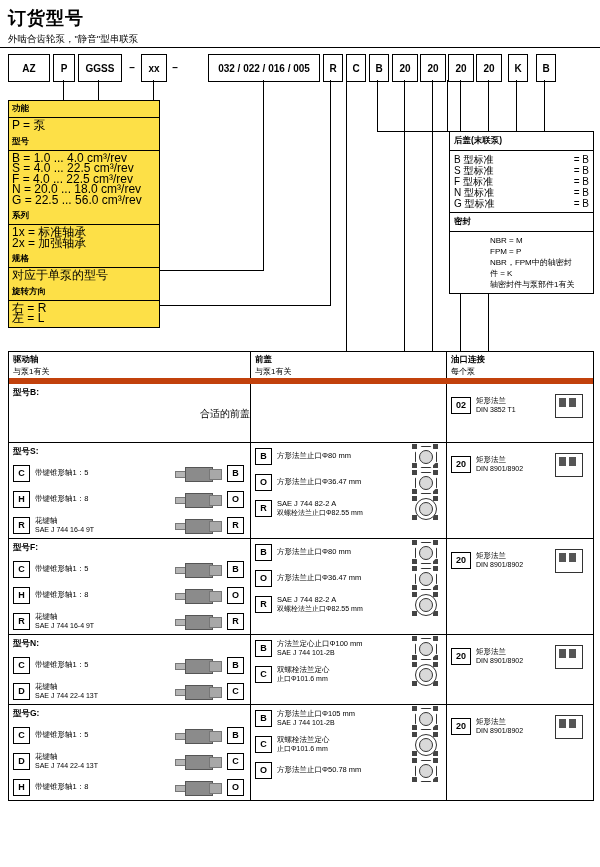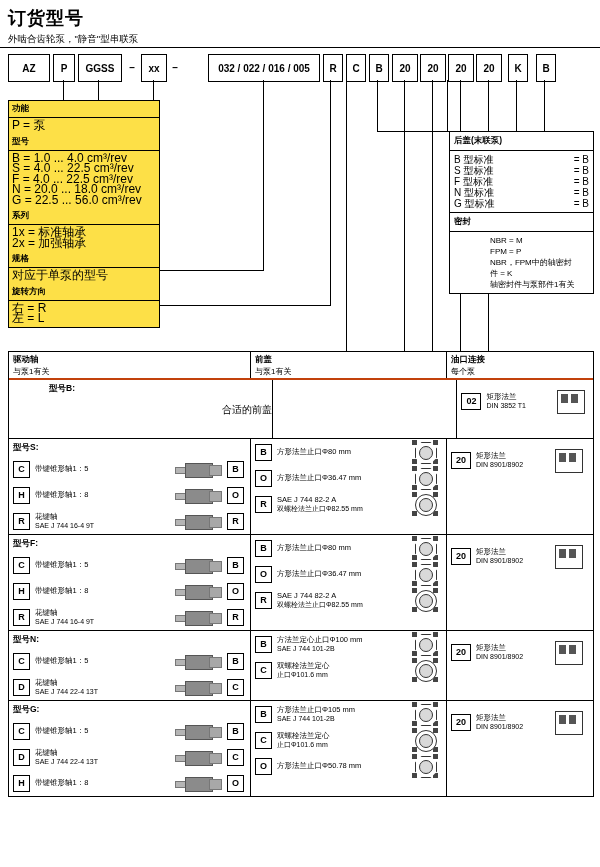--- a/index.html
+++ b/index.html
@@ -60,21 +60,21 @@
   }
   .rlegend .sec{font-weight:bold;padding:3px 4px;font-size:8.5px;border-bottom:1px solid #000;}
   .rlegend .rows{padding:3px 4px;}
   .rlegend .rows div{line-height:11px;font-size:10px;display:flex;justify-content:space-between;}
   .rlegend .rows div span.r{margin-left:6px;}
   .rlegend .rows2{padding:3px 4px;margin-left:36px;}
   .rlegend .rows2 div{line-height:11px;font-size:8px;}
 
   
   .table{position:absolute;left:8px;top:351px;width:584px;border:1px solid #000;}
-  .thead{display:flex;border-bottom:2px solid #c2410c;height:26px;}
+  .thead{display:flex;border-bottom:6px solid #c2410c;height:26px;}
   .th{padding:2px 4px;font-size:8px;}
   .th b{font-size:8.5px;}
   .col1{width:242px;border-right:1px solid #000;box-sizing:border-box;}
   .col2{width:196px;border-right:1px solid #000;box-sizing:border-box;}
   .col3{width:144px;box-sizing:border-box;}
 
   .grp{display:flex;border-bottom:1px solid #000;}
   .grp:last-child{border-bottom:none;}
   .cell{box-sizing:border-box;position:relative;}
   .cell.c1{width:242px;border-right:1px solid #000;}
@@ -245,21 +245,21 @@
       </div>
       <div class="th col2">
         <b id="h1t">前盖</b><div id="h1s">与泵1有关</div>
       </div>
       <div class="th col3">
         <b id="h2t">油口连接</b><div id="h2s">每个泵</div>
       </div>
     </div>
     <div id="tbody">
         <div class="grp">
-          <div class="cell c1" style="min-height: 58px; margin-left: 36px;">
+          <div class="cell c1" style="min-height: 58px;">
             <div class="modellabel">型号B:</div>
             <div class="centerlabel">合适的前盖</div>
           </div>
           <div class="cell c2" style="min-height: 58px;"></div>
           <div class="cell c3">
             <div class="optrow" style="padding-top: 8px; justify-content: flex-end;">
               <div class="key" style="width: 18px;">02</div>
               <div class="optxt">
                 <div>矩形法兰</div>
                 <div class="s2">DIN 3852 T1</div>

